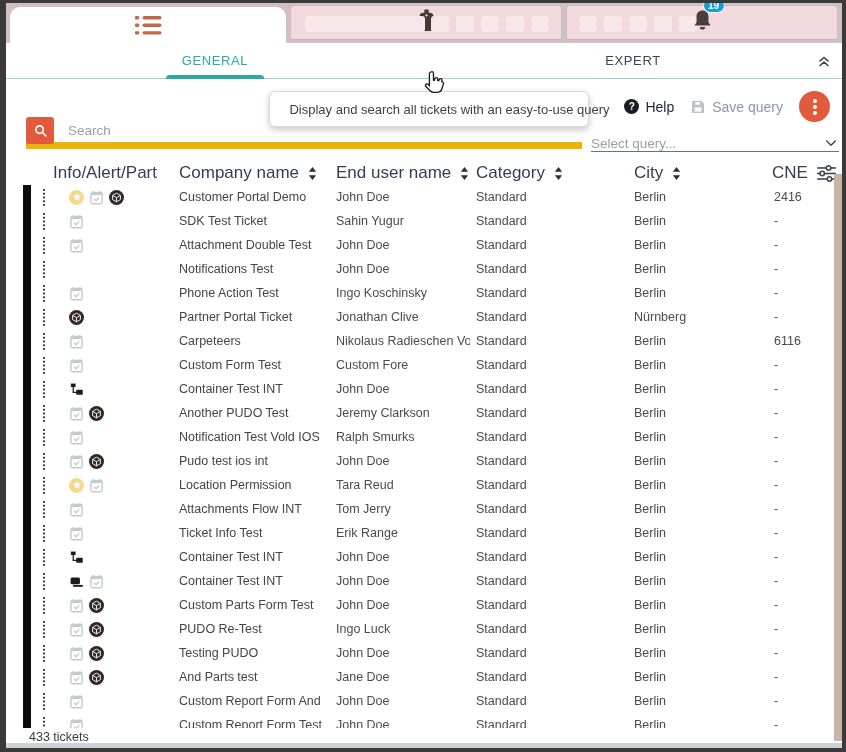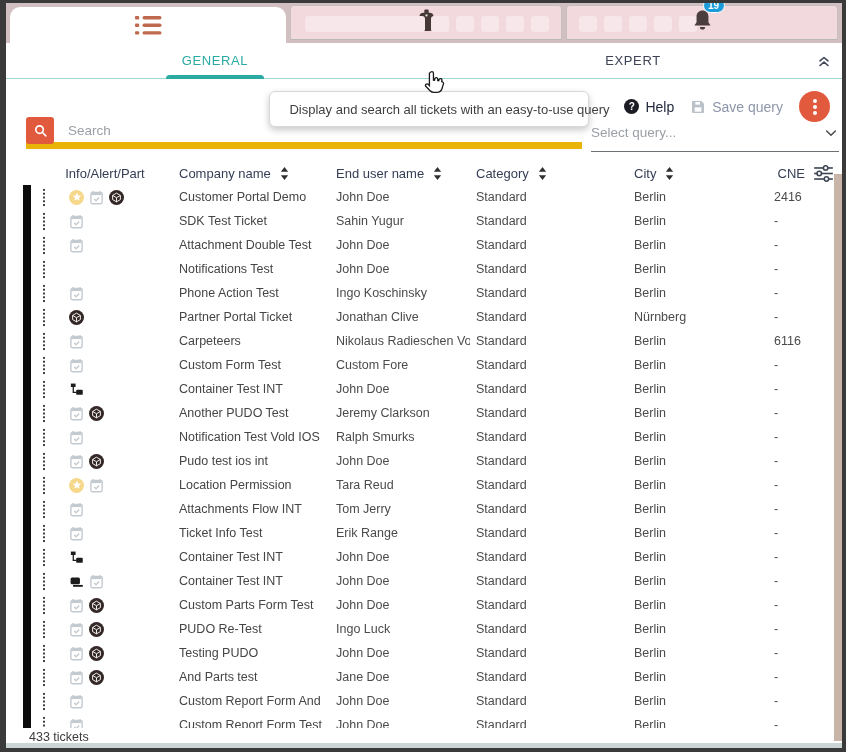--- a/index.html
+++ b/index.html
@@ -66,30 +66,30 @@
     display:flex; align-items:center; justify-content:center; cursor:pointer; flex:0 0 auto;
   }
   .search-input {
     flex:1; border:none; outline:none; font-size:13.5px; color:#4a4a4a;
     padding:0 0 0 14px; font-family:"Liberation Sans", sans-serif; background:transparent;
   }
   .search-input::placeholder { color:#9aa0a6; opacity:1; }
   
   .selectq {
     position:absolute; left:585px; top:46px; width:248px; height:27px;
-    border-bottom:1px solid #6b7075; display:flex; align-items:flex-start; justify-content:space-between; cursor:pointer;
+    border-bottom:1px solid #6b7075; display:flex; align-items:flex-end; justify-content:space-between; cursor:pointer;
   }
   .selectq .ph { font-size:13.5px; color:#9aa0a6; }
   
   .thead, .trow {
     display:grid;
     grid-template-columns:8px 25px 117px 157px 140px 158px 140px 1fr;
     align-items:center;
   }
-  .thead { position:absolute; left:0; top:82px; width:828px; height:24px; padding-left:17px; font-size:13px; color:#343d54; }
+  .thead { position:absolute; left:0; top:82px; width:828px; height:24px; padding-left:17px; font-size:17px; color:#343d54; }
   .th { display:flex; align-items:center; gap:9px; }
   .th.info { grid-column:1 / 4; justify-content:center; padding-left:14px; }
   .th.cne { justify-content:flex-end; gap:8px; padding-left:4px; }
   .tbody { position:absolute; left:0; top:106px; width:836px; height:543px; overflow:hidden; }
   .trow { height:24px; padding-left:17px; cursor:pointer; }
   .cell { font-size:12.5px; color:#4b4b4b; overflow:hidden; white-space:nowrap; padding-right:6px; }
   .cell.company { padding-left:6px; color:#454545; }
   .cell.cat, .cell.user, .cell.city, .cell.cne { padding-left:6px; }
   .rowbar { width:8px; height:24px; background:#0c0c0c; }
   .kebab { width:25px; display:flex; justify-content:center; }

